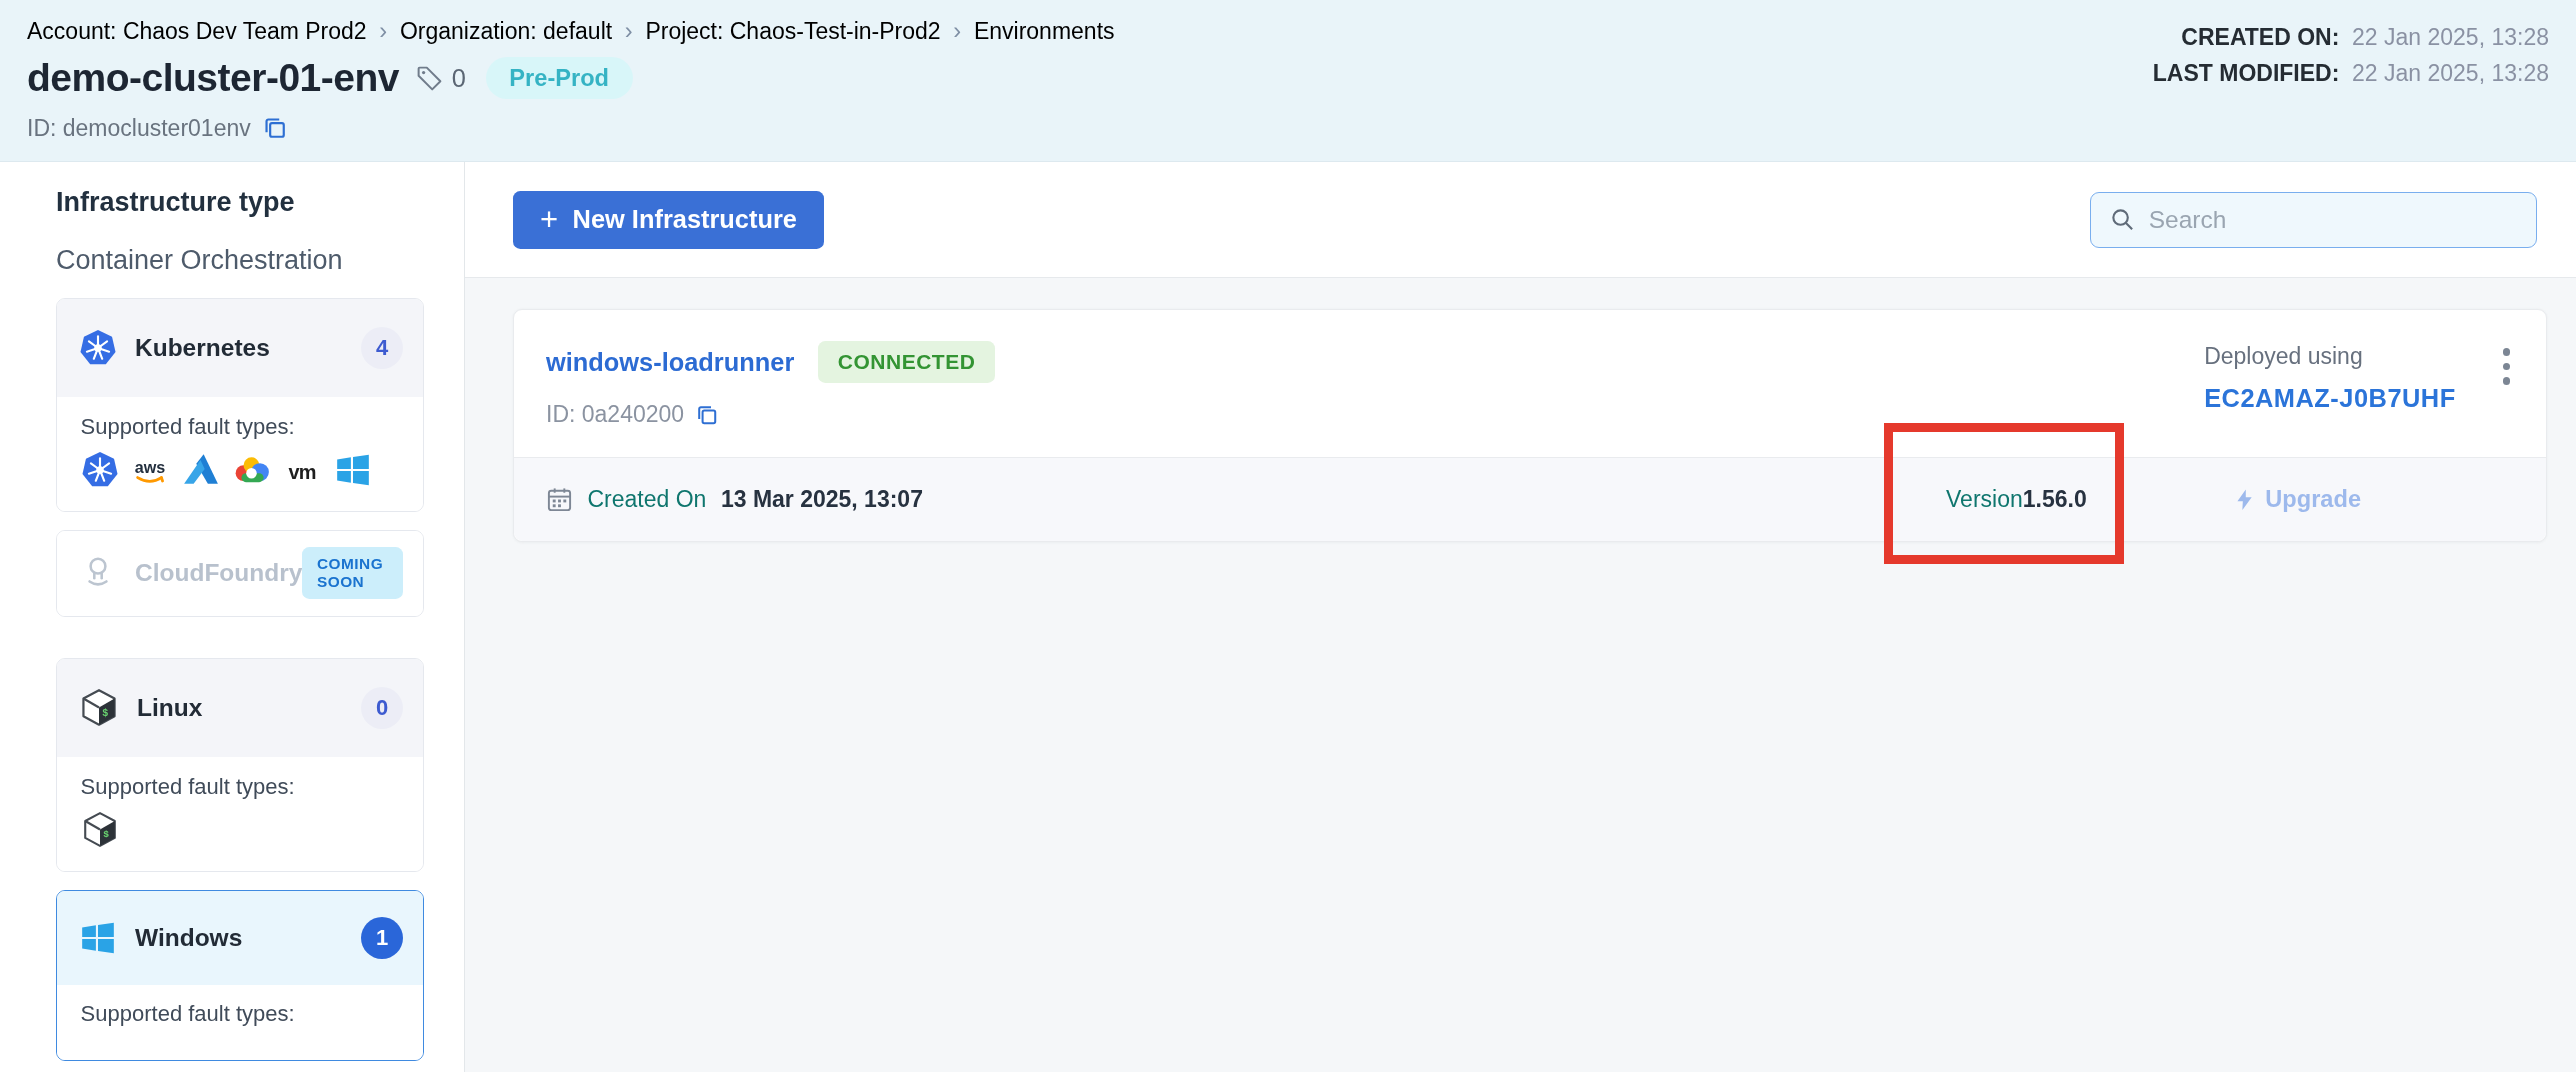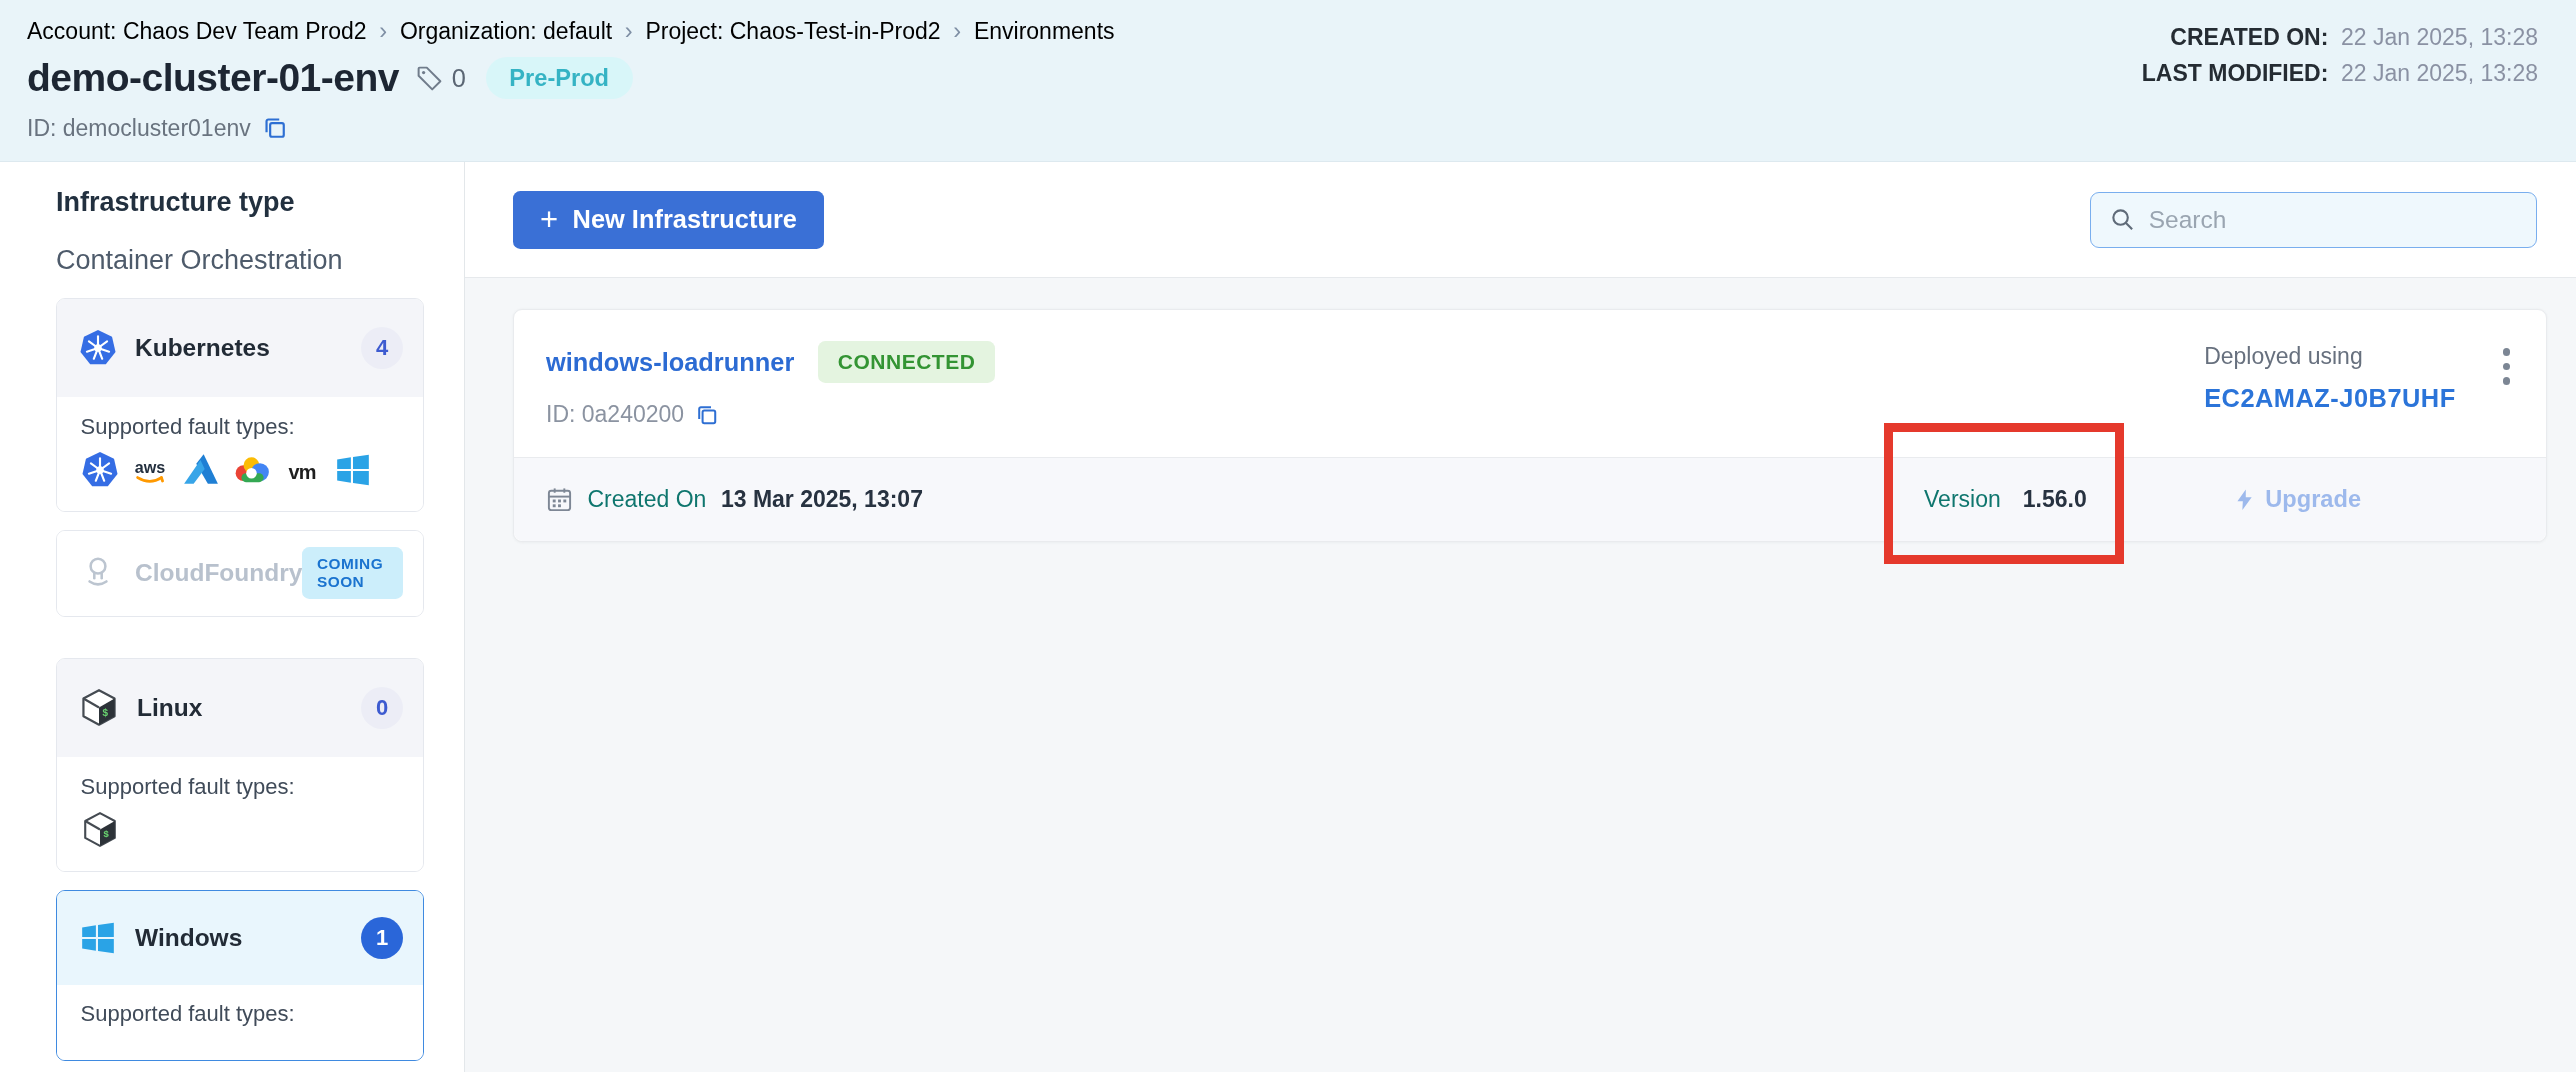--- a/index.html
+++ b/index.html
@@ -10,21 +10,21 @@
   .header { position:relative; height:162px; background:#e9f4f9; padding:18px 27px 0 27px; border-bottom:0.9px solid #dde9ef; }
   .breadcrumb { display:flex; align-items:center; gap:12.7px; font-size:23px; }
   .breadcrumb a { color:#000000; text-decoration:none; cursor:pointer; }
   .crumb-sep { color:#7f8fa5; font-size:23.6px; }
   .title-row { display:flex; align-items:center; margin-top:11px; }
   .page-title { font-size:39px; font-weight:bold; color:#1d2633; letter-spacing:-0.5px; }
   .tag-wrap { display:flex; align-items:center; gap:7.3px; margin-left:16.4px; }
   .tag-count { font-size:25.4px; color:#5b6674; }
   .env-badge { margin-left:20px; background:#d8f6f9; color:#35b3c4; font-weight:bold; font-size:23.6px; padding:7.3px 23.6px; border-radius:22px; }
   .id-row { display:flex; align-items:center; gap:11px; margin-top:14.5px; font-size:23px; color:#69737f; }
-  .header-right { position:absolute; top:23.6px; right:38px; display:flex; flex-direction:column; gap:9px; }
+  .header-right { position:absolute; top:23.6px; right:27px; display:flex; flex-direction:column; gap:9px; }
   .meta-row { display:flex; justify-content:flex-end; align-items:center; gap:12.7px; font-size:23px; }
   .meta-label { font-weight:bold; color:#252c33; }
   .meta-value { color:#8a91a3; font-weight:500; }
 
   
   .body { display:flex; height:910px; }
 
   
   .sidebar { width:465px; background:#fff; border-right:1.8px solid #e3e7ea; padding-top:25.4px; overflow:hidden; flex:none;padding-left:24px; }
   .sb-heading { font-size:27px; font-weight:bold; color:#22303f; margin:0 0 27px 32px; }
@@ -66,21 +66,21 @@
   .infra-id-row { display:flex; align-items:center; gap:11px; margin-top:18px; font-size:23px; color:#8b93a1; }
   .deployed-block { margin-right:38px; margin-top:1.8px; }
   .deployed-label { font-size:23px; color:#67707e; margin-bottom:14.5px; }
   .deployed-value { font-size:25.4px; font-weight:bold; color:#2b74d9; letter-spacing:0.5px; text-decoration:none; cursor:pointer; }
   .kebab { display:flex; flex-direction:column; gap:7.3px; padding:5.5px 9px; margin-top:1.8px; cursor:pointer; height:fit-content; }
   .kebab i { width:7.3px; height:7.3px; border-radius:50%; background:#7c8694; }
   .infra-footer { display:flex; align-items:center; height:84px; background:#f7f8fb; border-top:1.8px solid #e9ebee; border-radius:0 0 9px 9px; padding:0 32px; }
   .created-group { display:flex; align-items:center; gap:14.5px; flex:1; }
   .footer-label { font-size:23px; color:#0f766e; }
   .footer-value { font-size:23px; font-weight:bold; color:#273240; }
-  .version-group { display:flex; align-items:center; gap:22px; margin-right:146px; }
+  .version-group { display:flex; align-items:center; margin-right:146px; }
   .upgrade-group { display:flex; align-items:center; gap:9px; margin-right:153px; cursor:pointer; }
   .upgrade-label { font-size:23.6px; font-weight:bold; color:#9db9ec; }
 
   .icon-svg { display:inline-flex; }
 
   
   .red-annotation { position:absolute; left:1884px; top:423px; width:240px; height:141px; border:9px solid #e5392c; z-index:50; pointer-events:none; }
 </style>
 </head>
 <body>

